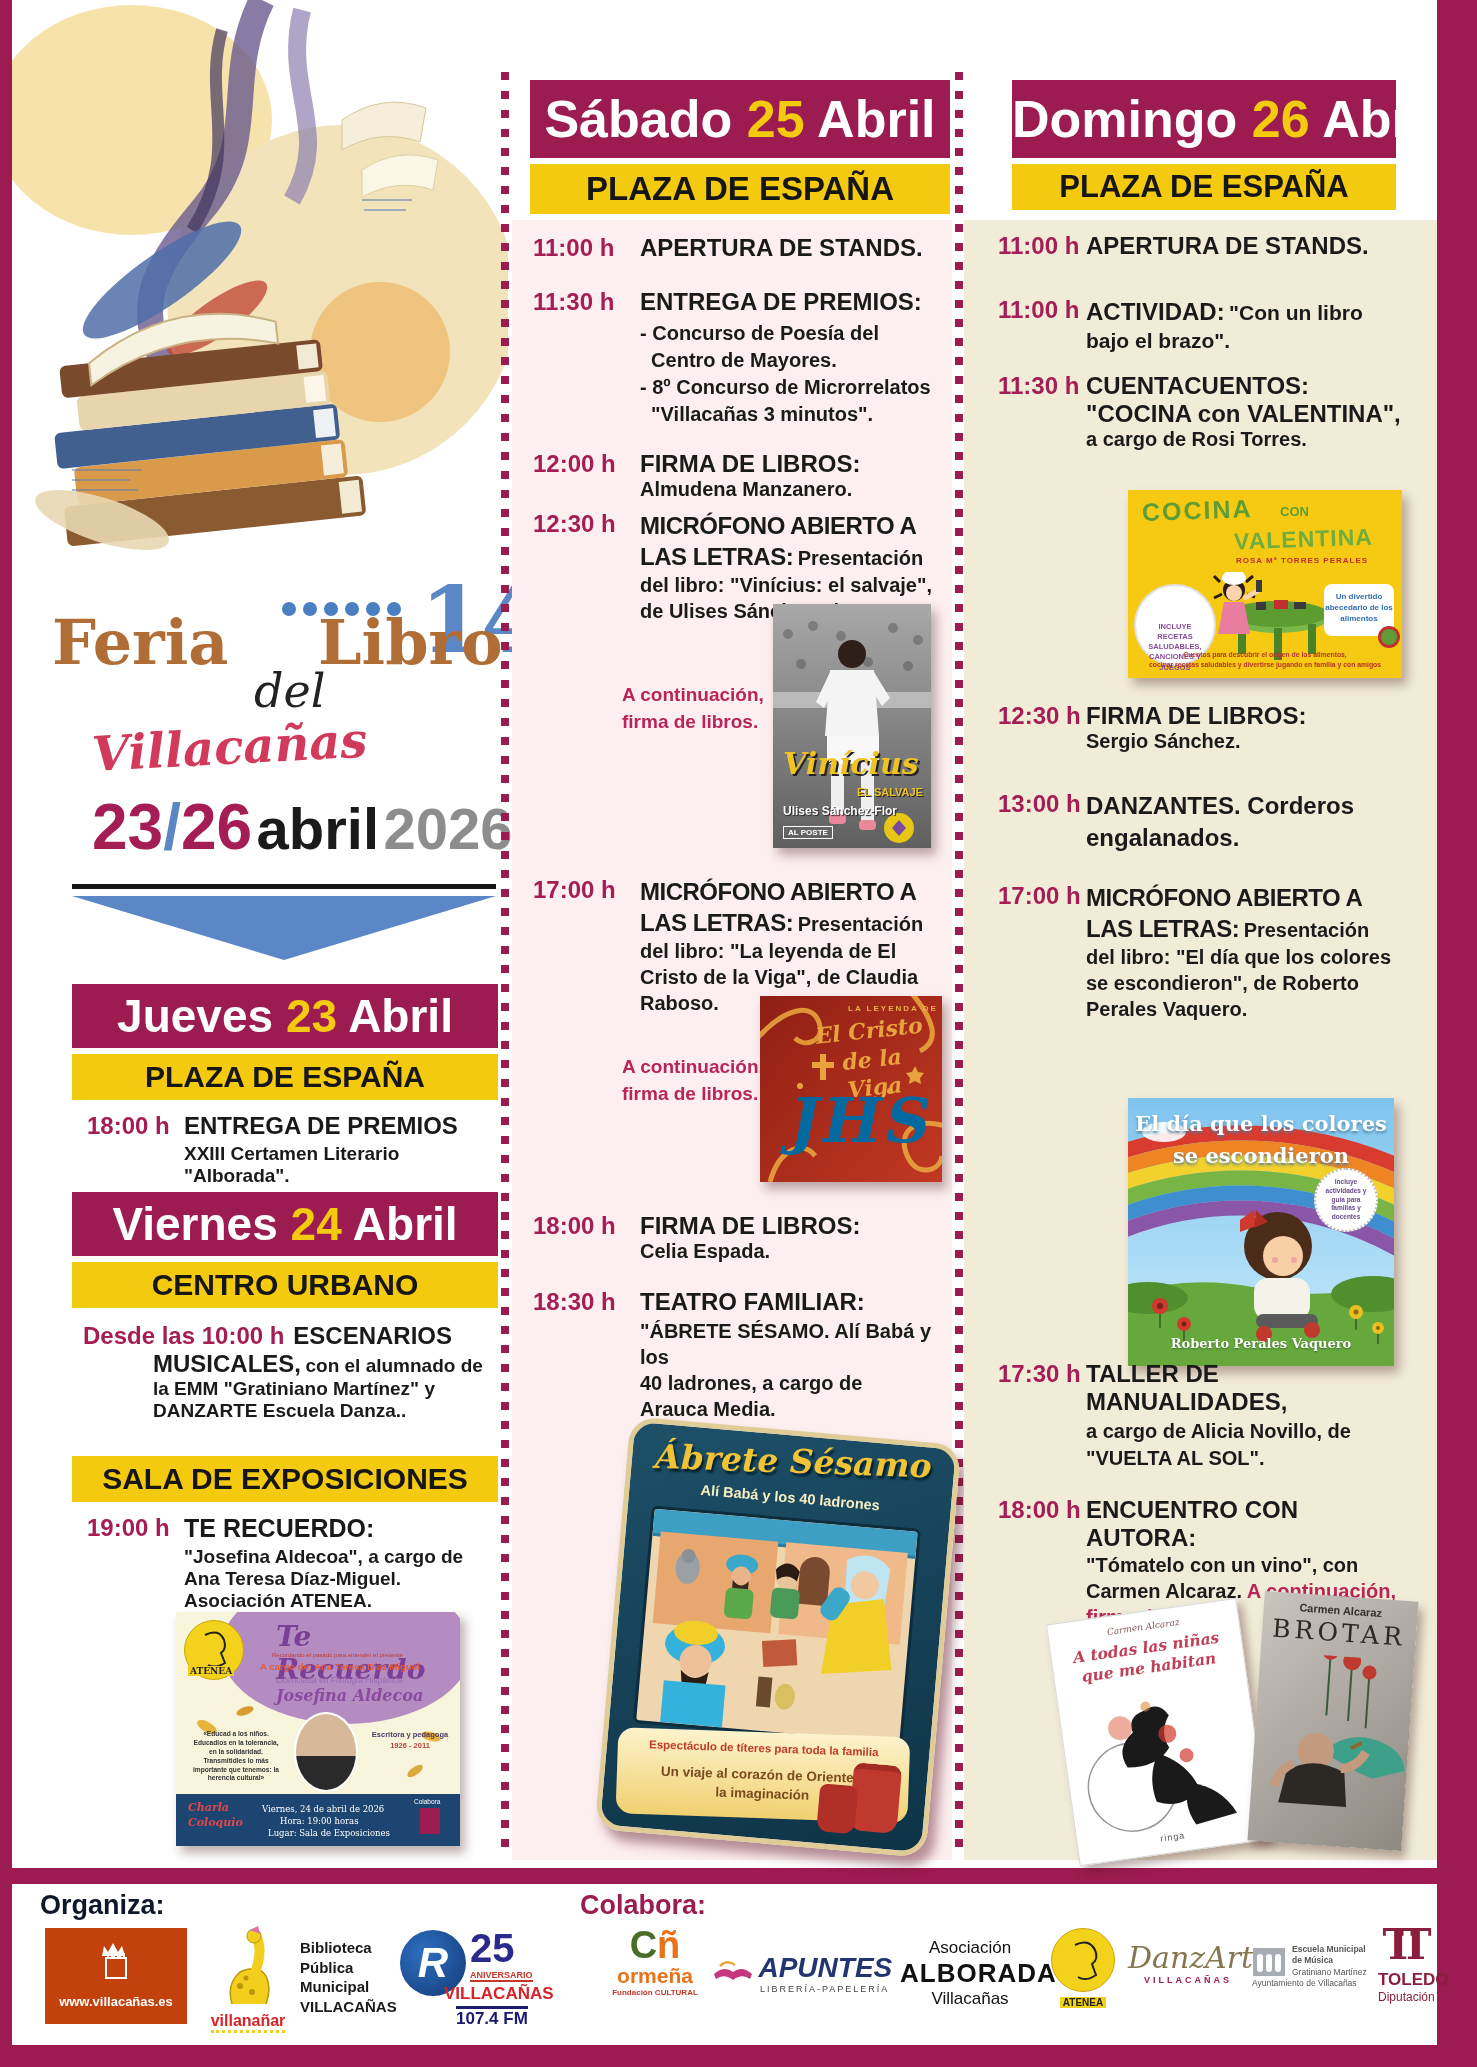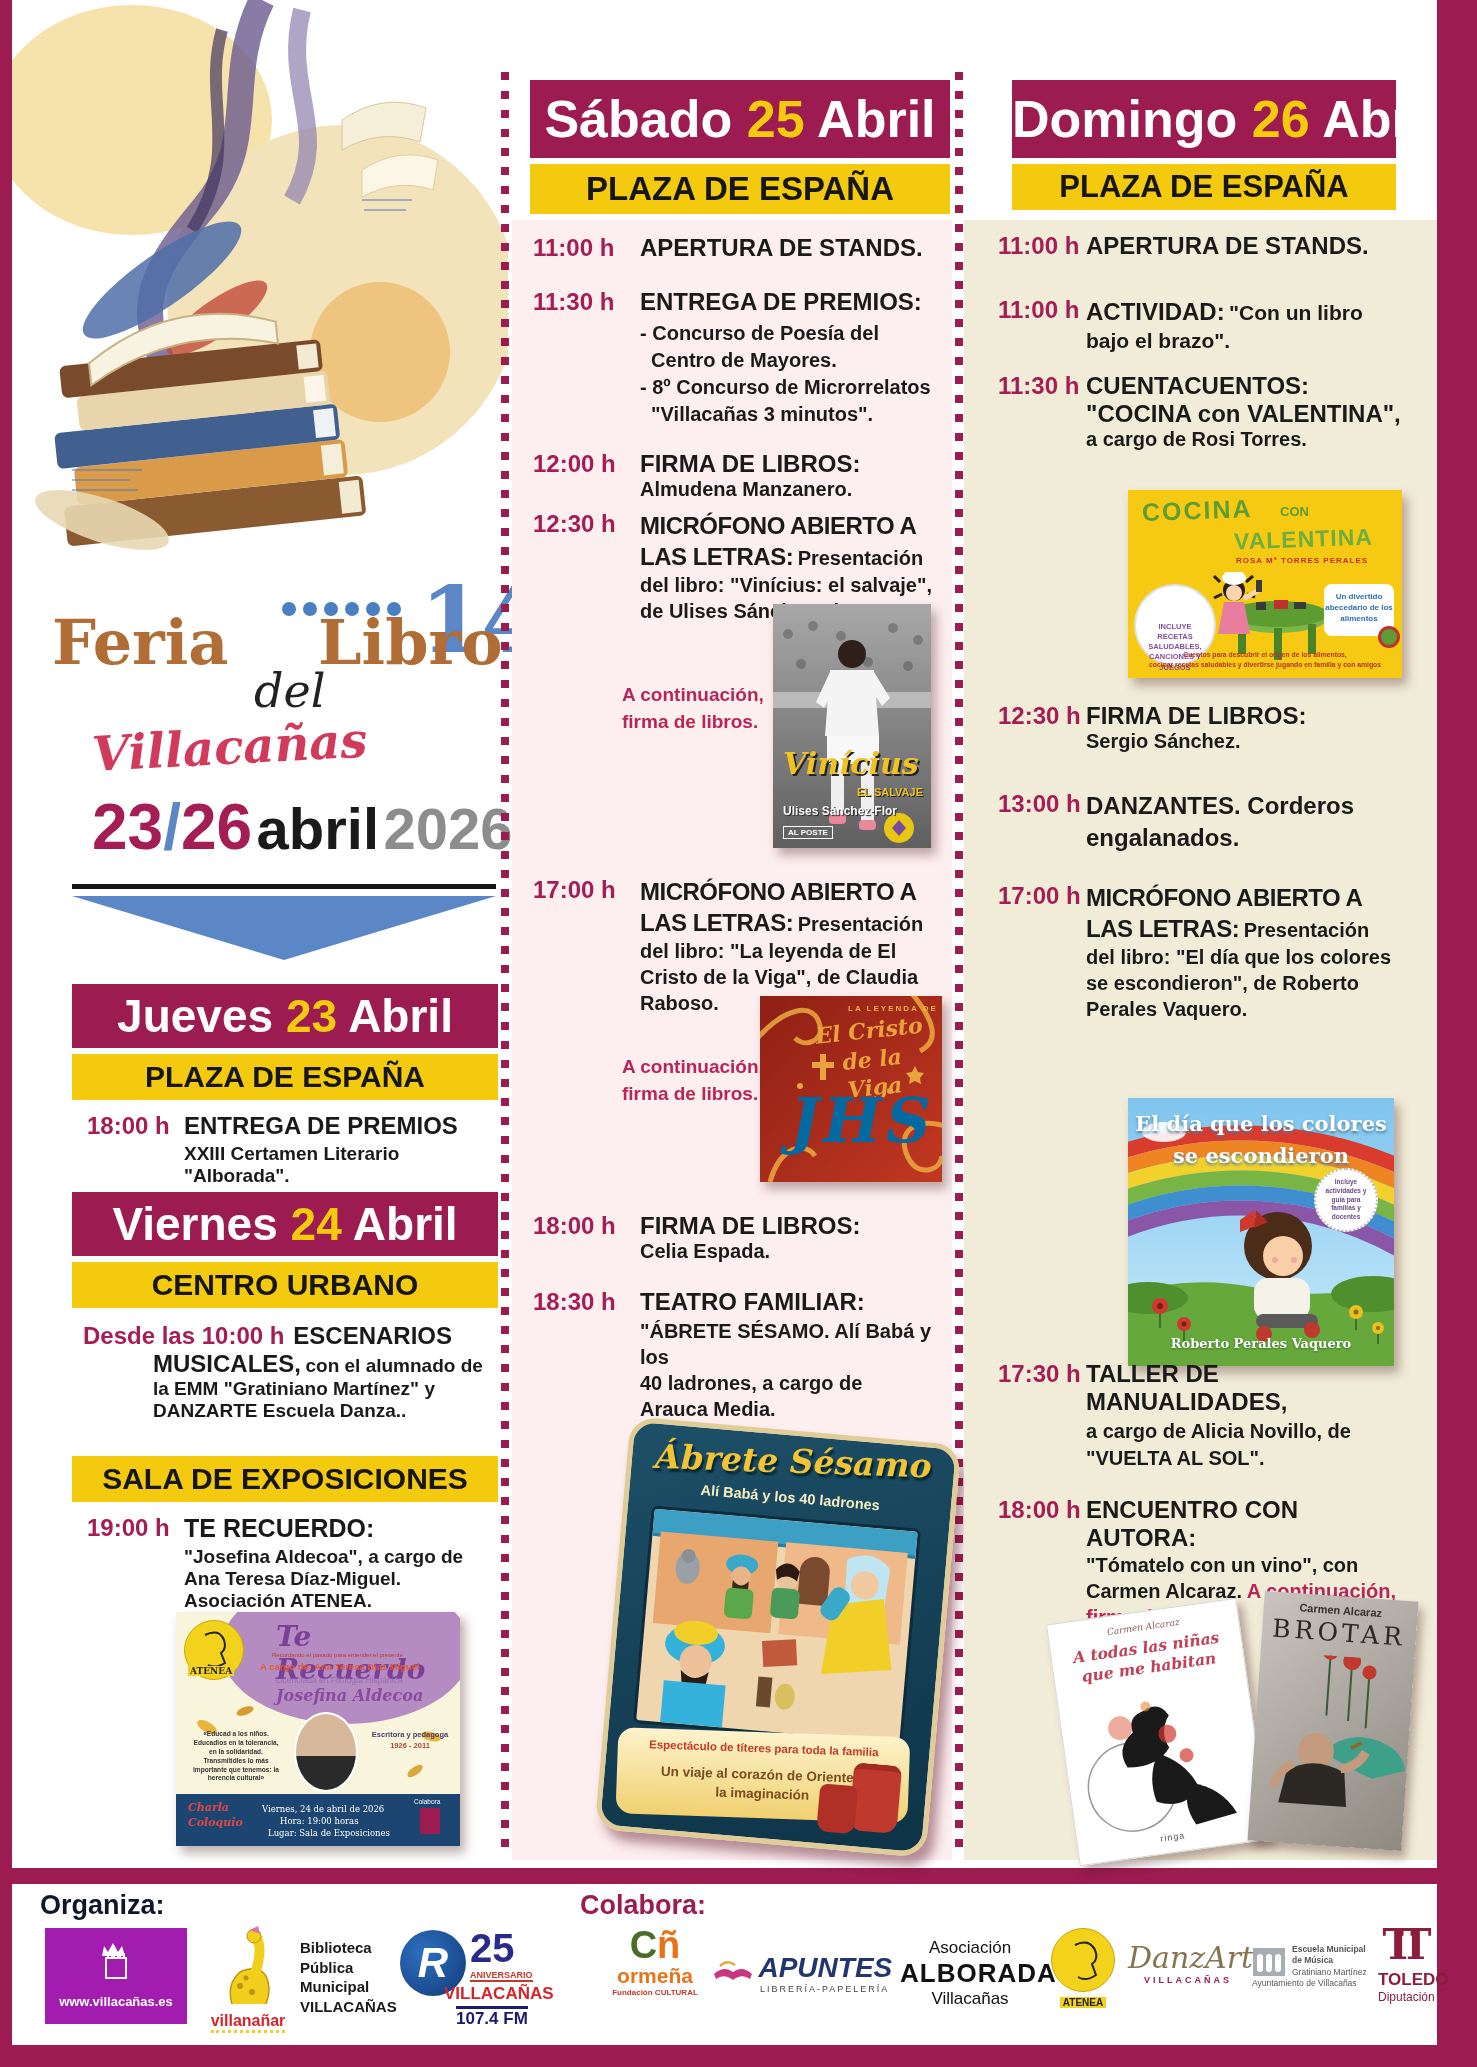--- a/index.html
+++ b/index.html
@@ -518,21 +518,21 @@
       <path d="M34,118 Q60,100 92,116 L96,150 L28,150 Z" fill="#2c2824"></path>
       <path d="M40,110 q-14,8 -18,24" stroke="#c49a7e" stroke-width="9" fill="none"></path>
       <path d="M88,112 q16,-2 24,-18" stroke="#c49a7e" stroke-width="9" fill="none"></path>
       <rect x="96" y="86" width="12" height="4" fill="#8a6a2a" transform="rotate(-30 102 88)"></rect>
     </svg>
   </div>
 
   <div class="abs" style="left:40px;top:1890px;font-size:27px;font-weight:bold;color:#0f172a;">Organiza:</div>
   <div class="abs" style="left:580px;top:1890px;font-size:27px;font-weight:bold;color:#9c1b50;">Colabora:</div>
 
-  <div class="abs" style="left:45px;top:1928px;width:142px;height:96px;background:#a21caf;text-align:center;">
+  <div class="abs" style="left:45px;top:1928px;width:142px;height:96px;background:#c2410c;text-align:center;">
     <svg width="40" height="52" viewBox="0 0 40 52" style="margin-top:6px;">
       <path d="M8,12 l4,6 5,-9 5,9 4,-6 3,10 h-23 Z" fill="#fff"></path>
       <rect x="10" y="24" width="20" height="20" fill="none" stroke="#fff" stroke-width="2"></rect>
       <path d="M12,24 v-4 h4 v4 M18,24 v-4 h4 v4 M24,24 v-4 h4 v4" stroke="#fff" stroke-width="2" fill="none"></path>
     </svg>
     <div style="color:#fff;font-size:13px;font-weight:bold;margin-top:4px;">www.villacañas.es</div>
   </div>
 
   <div class="abs" style="left:202px;top:1926px;width:92px;height:110px;text-align:center;">
     <svg width="64" height="82" viewBox="0 0 64 82">

